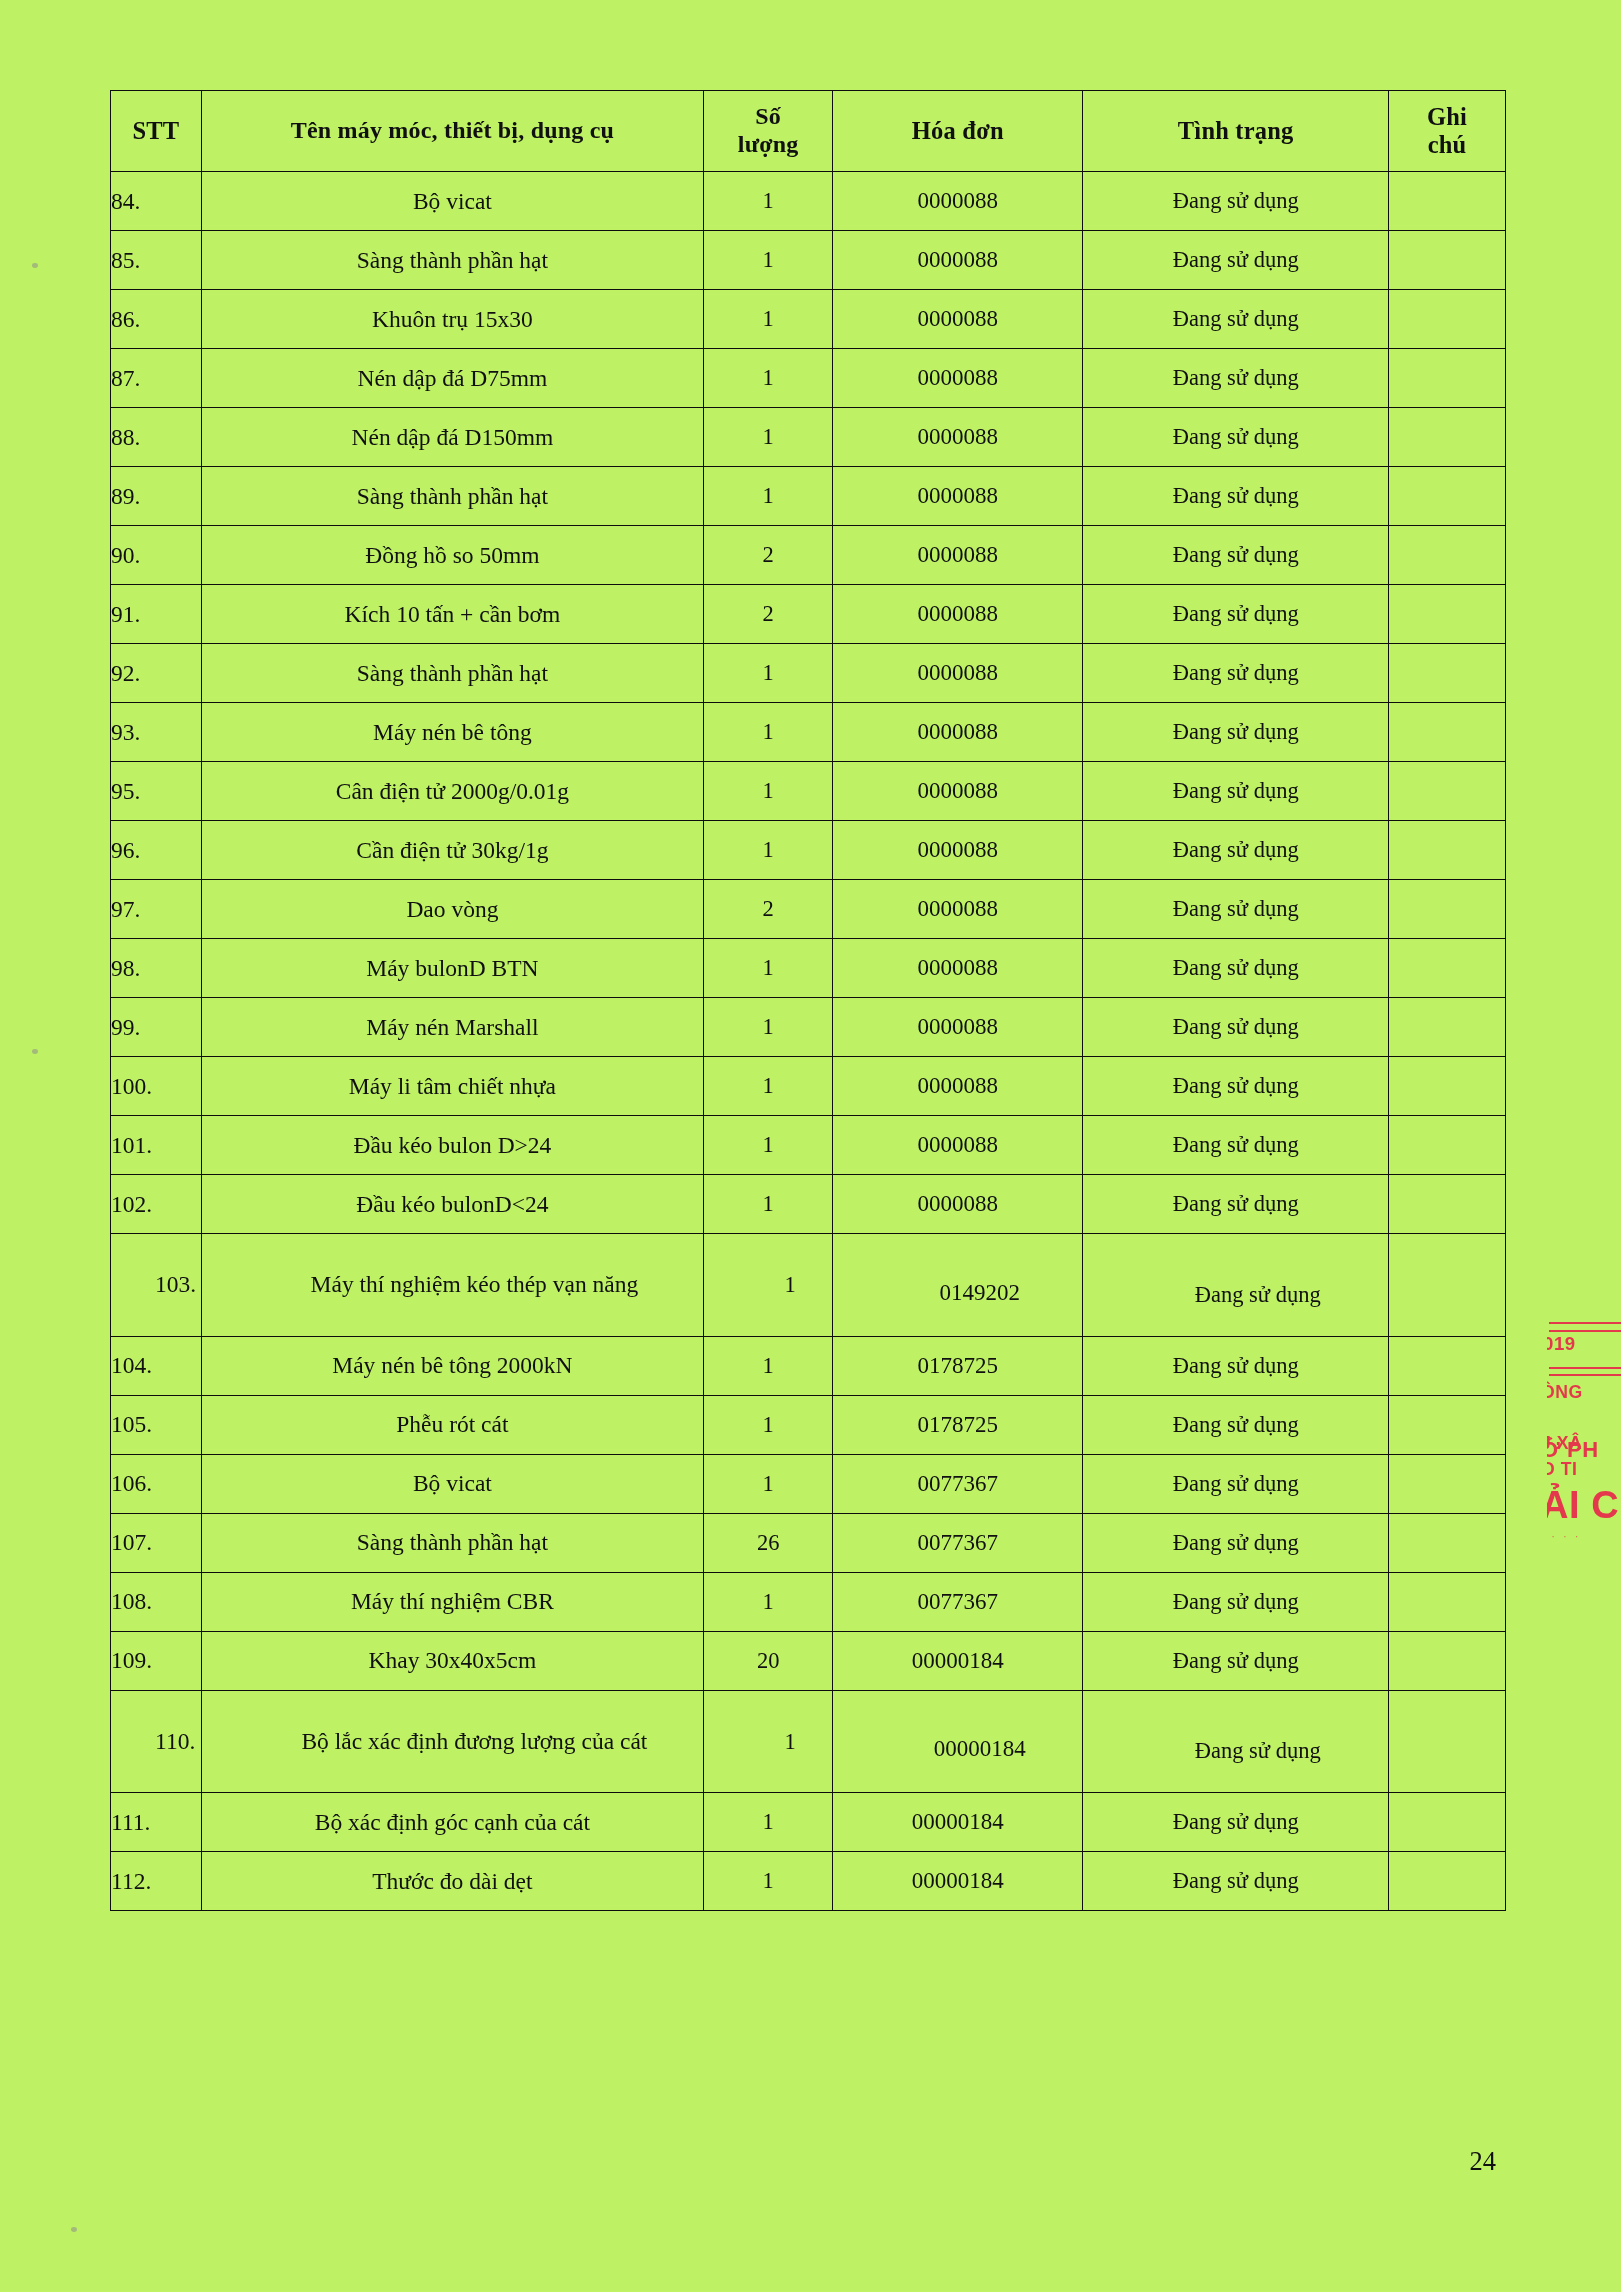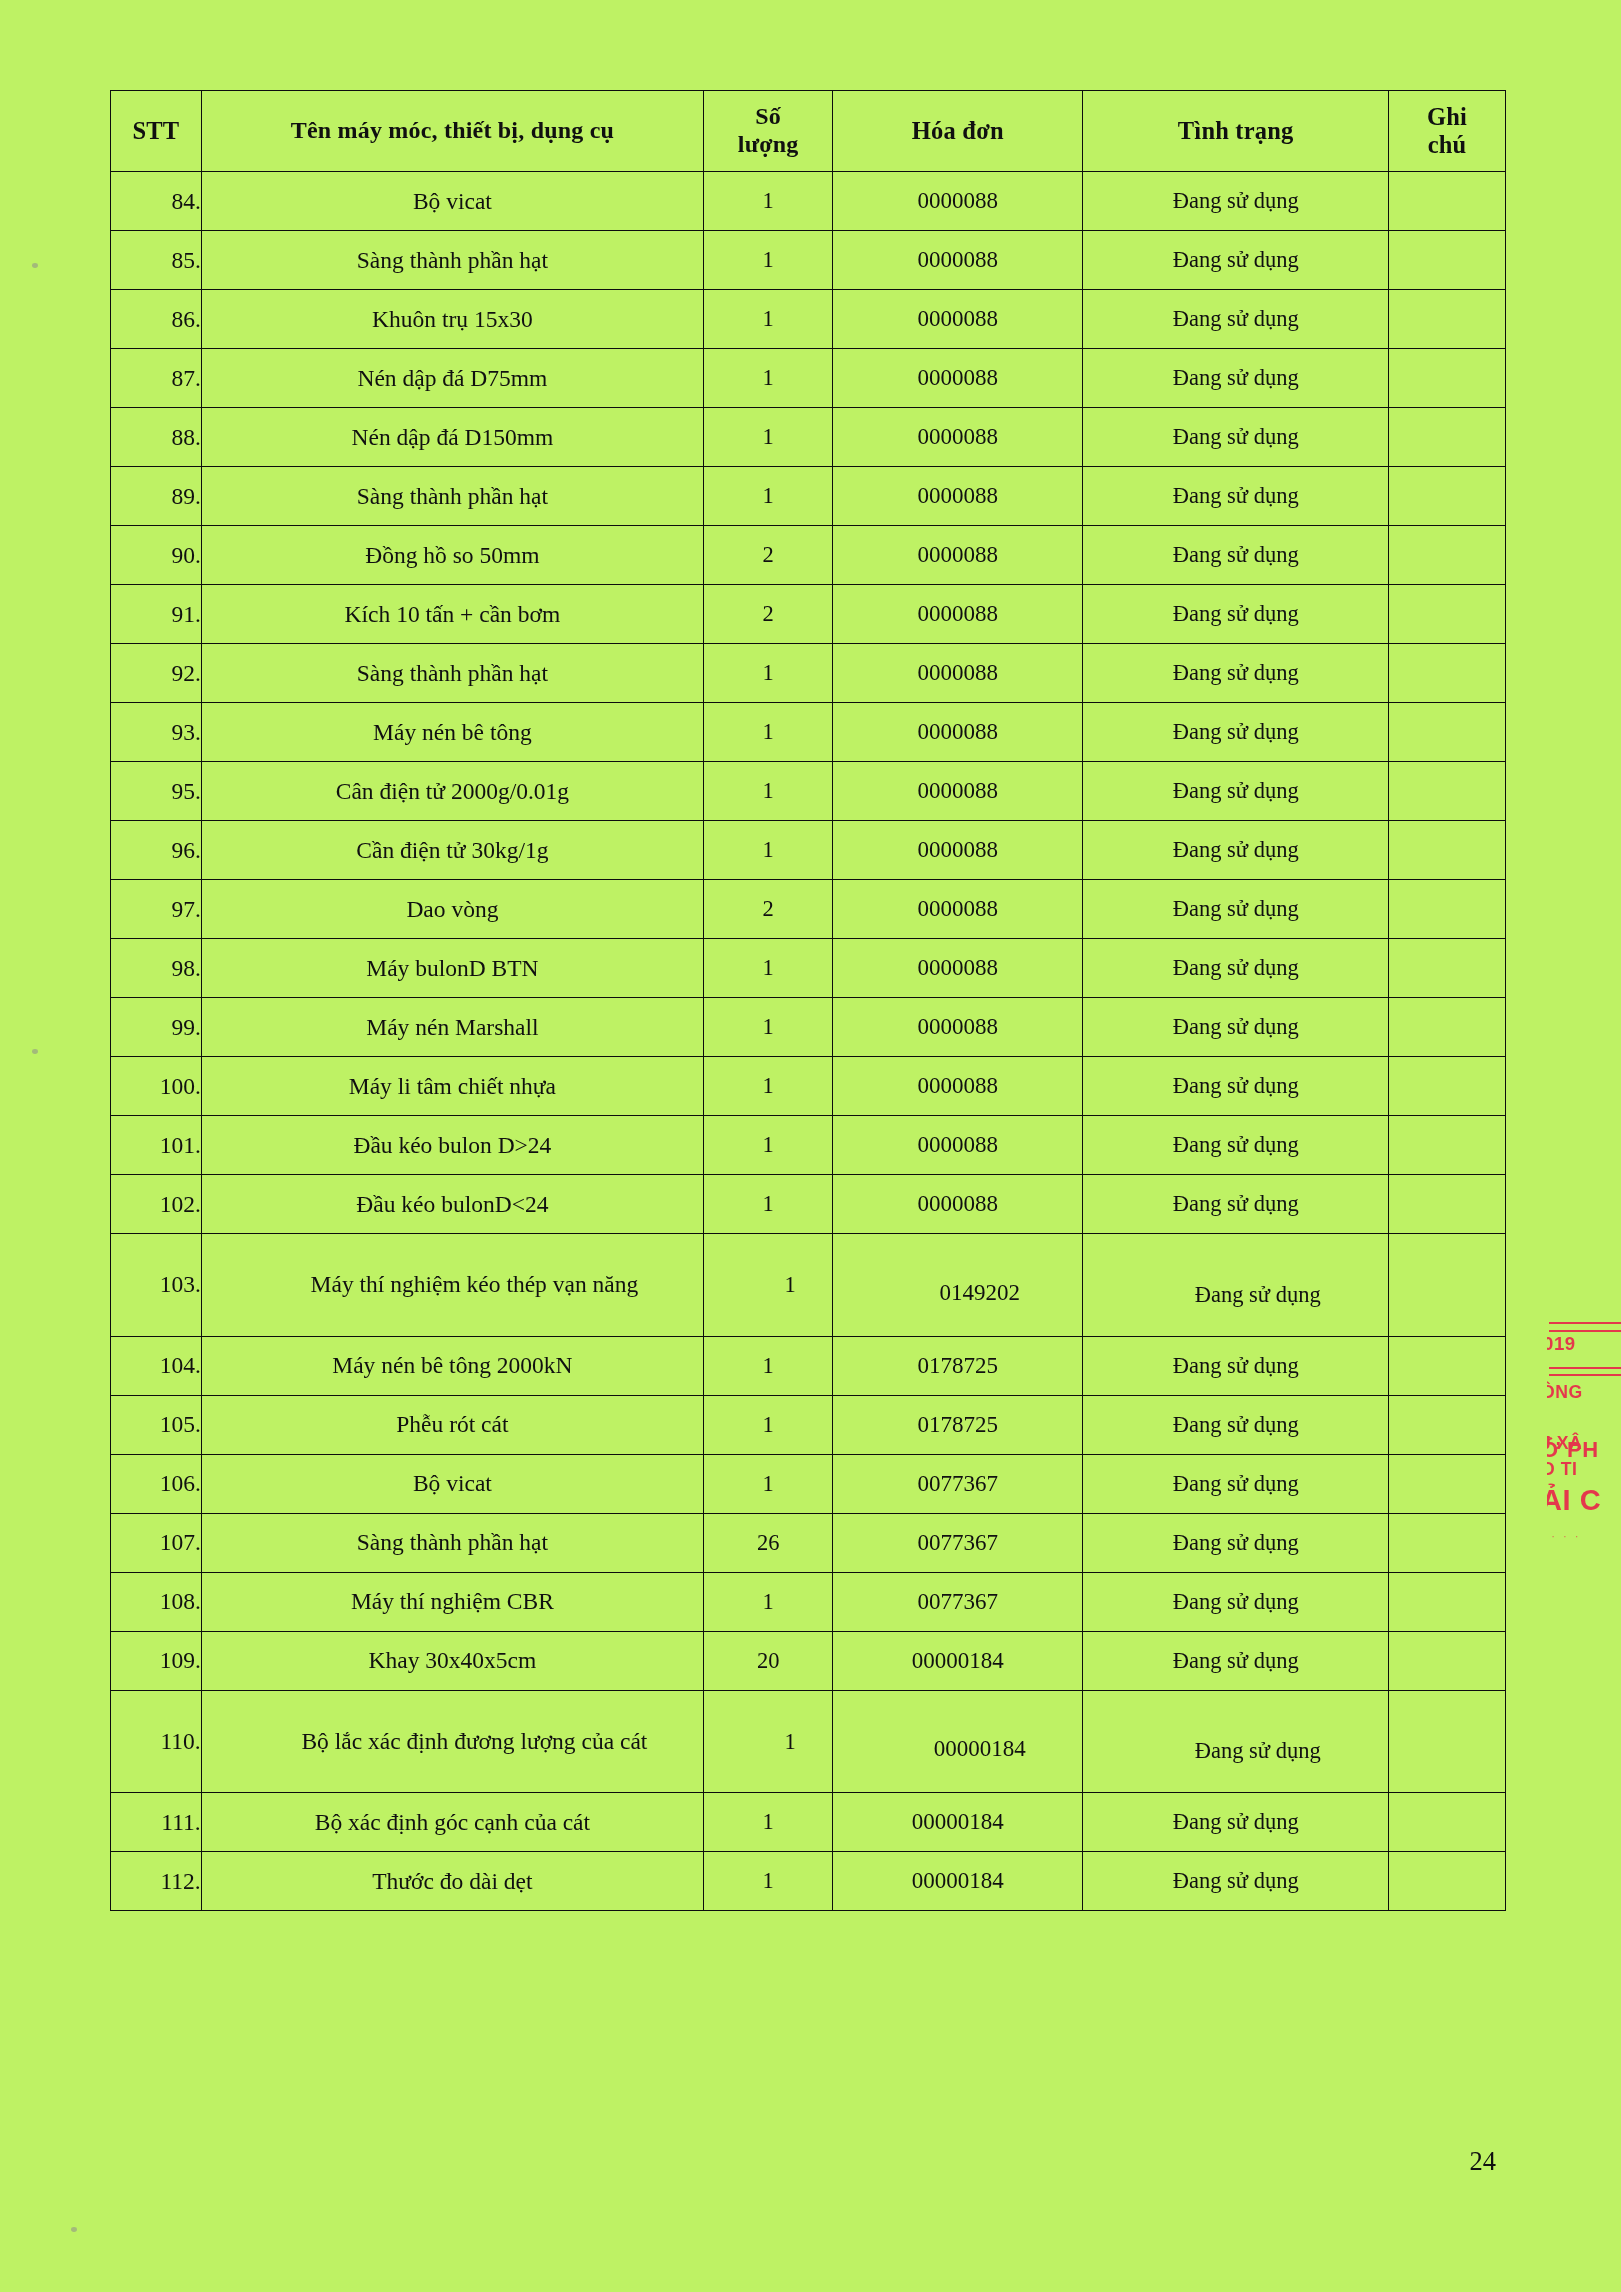--- a/index.html
+++ b/index.html
@@ -72,21 +72,20 @@
   thead th.h-qty  { font-size: 24px; }
 
   tbody td {
     height: 58px;
     font-size: 23.5px;
     line-height: 1.22;
   }
   tbody tr.tall td { height: 82px; padding-left: 44px; }
 
   td.stt {
-    text-align: right;
     padding-right: 8.8px;
     font-size: 23.5px;
   }
   td.name {
     text-align: center;
     padding-left: 11.8px;
     padding-right: 5.9px;
     font-size: 23.5px;
   }
   td.qty {
@@ -146,21 +145,21 @@
     left: -5.9px;
     white-space: nowrap;
     font-weight: bold;
     letter-spacing: 0.5px;
   }
   .stamp .s-num  { top: 27.4px;  left: -3.9px; font-size: 18.6px; }
   .stamp .s-a    { top: 76px;  font-size: 17.6px; }
   .stamp .s-b    { top: 102px; font-size: 22px; margin-top: 29px; }
   .stamp .s-c    { top: 127px; font-size: 17.6px; }
   .stamp .s-d    { top: 153px; font-size: 17.6px; }
-  .stamp .s-e    { top: 178px; font-size: 29px; }
+  .stamp .s-e    { top: 178px; font-size: 38px; }
   .stamp .s-dots {
     position: absolute;
     top: 223px; left: 3.9px;
     font-size: 12.7px;
     letter-spacing: 2px;
     opacity: .6;
   }
 </style>
 </head>
 <body>

